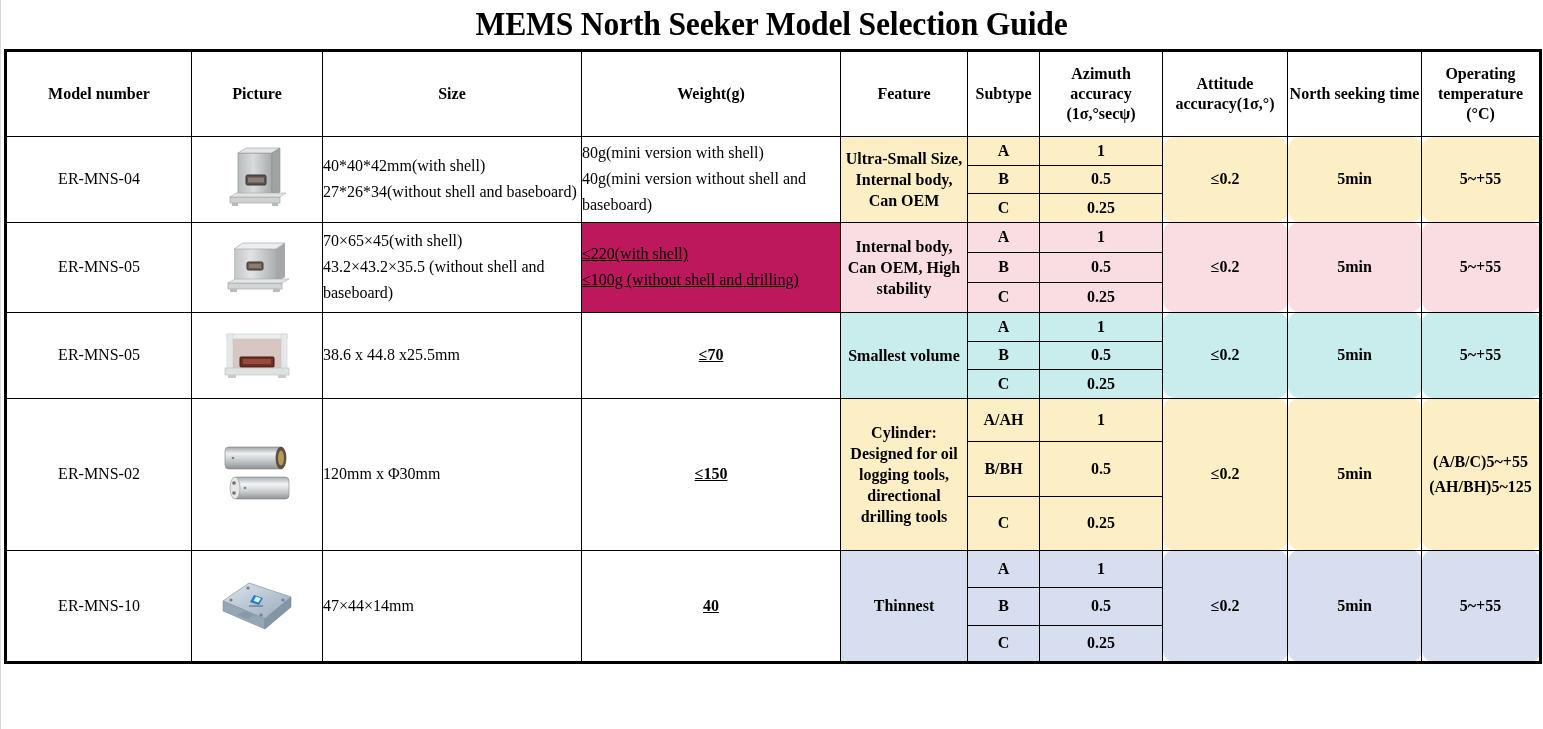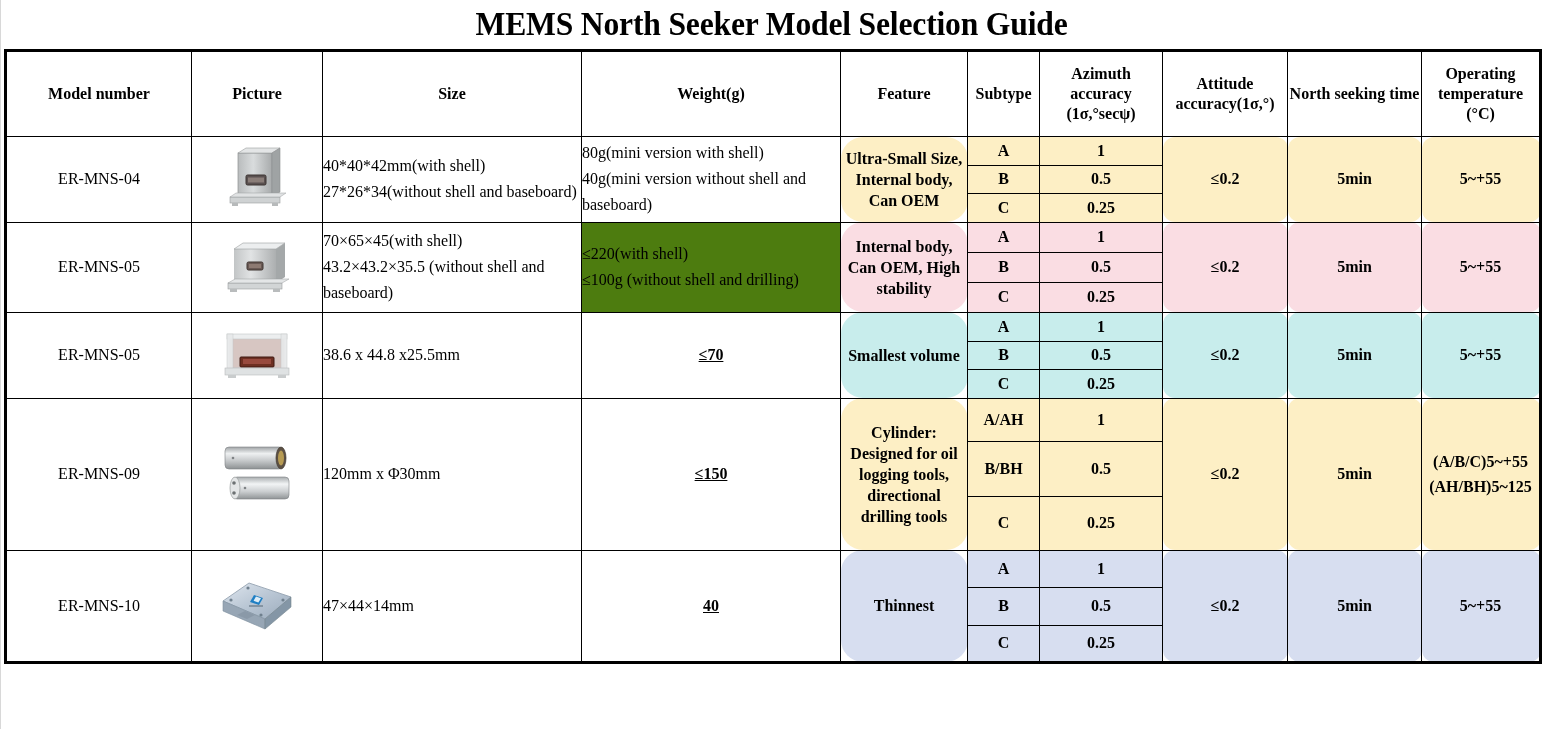--- a/index.html
+++ b/index.html
@@ -94,21 +94,20 @@
     text-align: center;
     font-weight: bold;
     text-decoration: underline;
   }
   td.feature {
     text-align: center;
     font-weight: bold;
     font-size: 16px;
     line-height: 21px;
     padding: 2px 4px;
-    border-radius: 22px;
   }
   td.subtype, td.azimuth {
     text-align: center;
     font-weight: bold;
     font-size: 16px;
   }
   td.attitude, td.north, td.optemp {
     text-align: center;
     font-weight: bold;
     font-size: 16px;
@@ -229,21 +228,21 @@
                 <rect x="27" y="29" width="12" height="4" fill="#8d7a72"></rect>
                 <rect x="6" y="48" width="54" height="6" fill="#d2d5d6" stroke="#9a9d9e" stroke-width="0.6"></rect>
                 <polygon points="6,48 13,44 67,44 60,48" fill="#e4e6e7" stroke="#9a9d9e" stroke-width="0.5"></polygon>
                 <rect x="8" y="54" width="7" height="3" fill="#b9bcbd"></rect>
                 <rect x="51" y="54" width="7" height="3" fill="#b9bcbd"></rect>
               </svg></span></td>
           <td class="sizecell" rowspan="3" style="background: rgb(255, 255, 255);">
             <div>70×65×45(with shell)</div>
             <div>43.2×43.2×35.5 (without shell and baseboard)</div>
           </td>
-          <td class="weightcell" rowspan="3" style="background: #4d7c0f;">
+          <td class="weightcell" rowspan="3" style="background: #be185d; text-decoration: underline;">
             <div>≤220(with shell)</div>
             <div>≤100g (without shell and drilling)</div>
           </td>
           <td class="feature" rowspan="3">Internal body, Can OEM, High stability</td>
           <td class="subtype">A</td>
           <td class="azimuth">1</td>
           <td class="attitude" rowspan="3">≤0.2</td>
           <td class="north" rowspan="3">5min</td>
           <td class="optemp" rowspan="3">5~+55</td>
         </tr>
@@ -284,21 +283,21 @@
         </tr>
         <tr style="background: rgb(200, 237, 236); height: 28.6667px;">
           <td class="subtype">B</td>
           <td class="azimuth">0.5</td>
         </tr>
         <tr style="background: rgb(200, 237, 236); height: 28.6667px;">
           <td class="subtype">C</td>
           <td class="azimuth">0.25</td>
         </tr>
         <tr style="background: rgb(253, 239, 197); height: 43px;">
-          <td class="model" rowspan="3" style="background: rgb(255, 255, 255);">ER-MNS-09</td>
+          <td class="model" rowspan="3" style="background: rgb(255, 255, 255);">ER-MNS-02</td>
           <td class="picture" rowspan="3" style="background: rgb(255, 255, 255);"><span><svg class="prod" width="76" height="66" viewBox="0 0 76 66">
                 <defs>
                   <linearGradient id="g3" x1="0" y1="0" x2="0" y2="1">
                     <stop offset="0" stop-color="#9fa3a5"></stop>
                     <stop offset="0.3" stop-color="#eef0f1"></stop>
                     <stop offset="0.62" stop-color="#c6c9cb"></stop>
                     <stop offset="1" stop-color="#8d9193"></stop>
                   </linearGradient>
                   <linearGradient id="g4" x1="0" y1="0" x2="0" y2="1">
                     <stop offset="0" stop-color="#a8acae"></stop>

